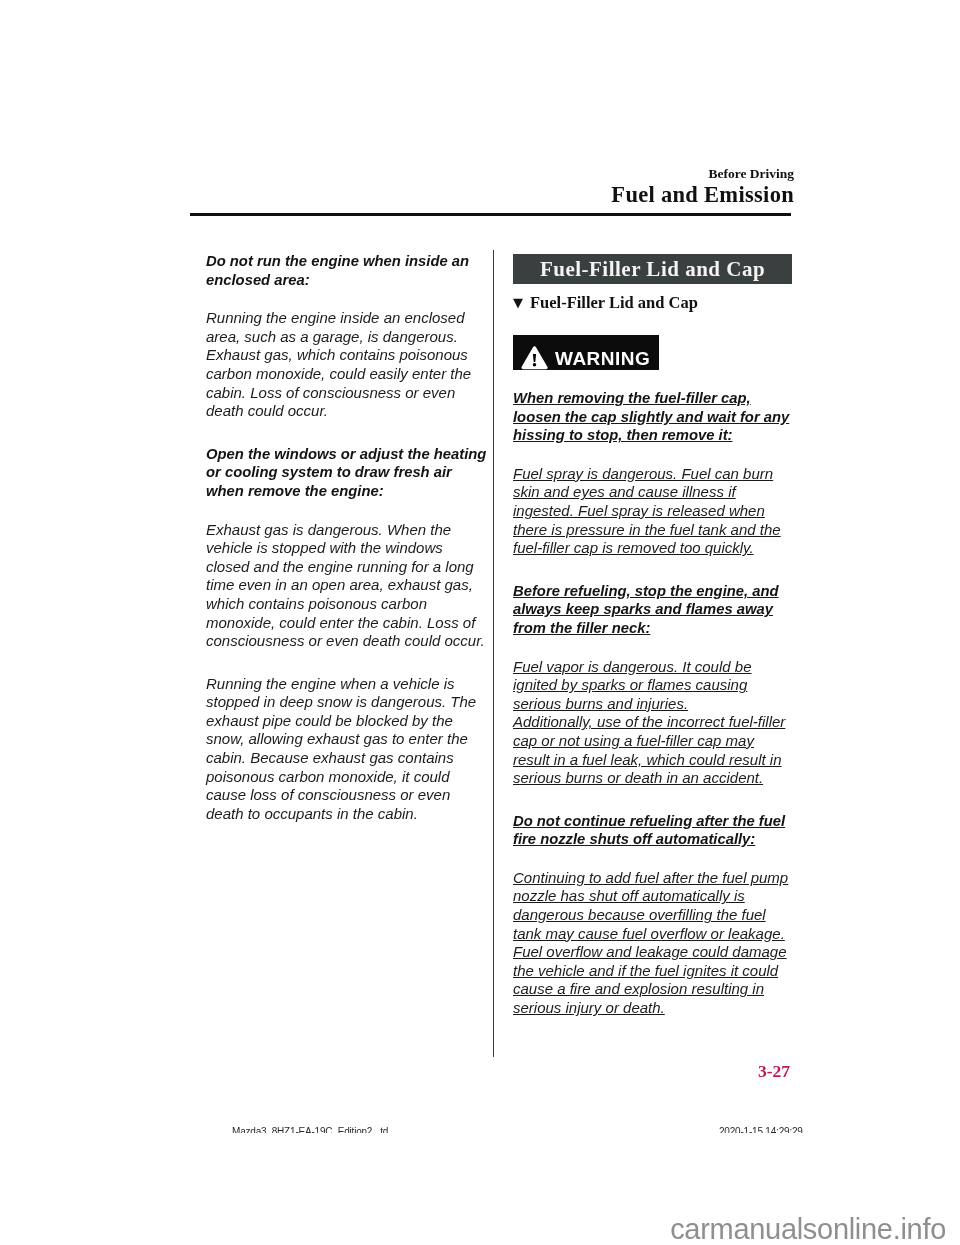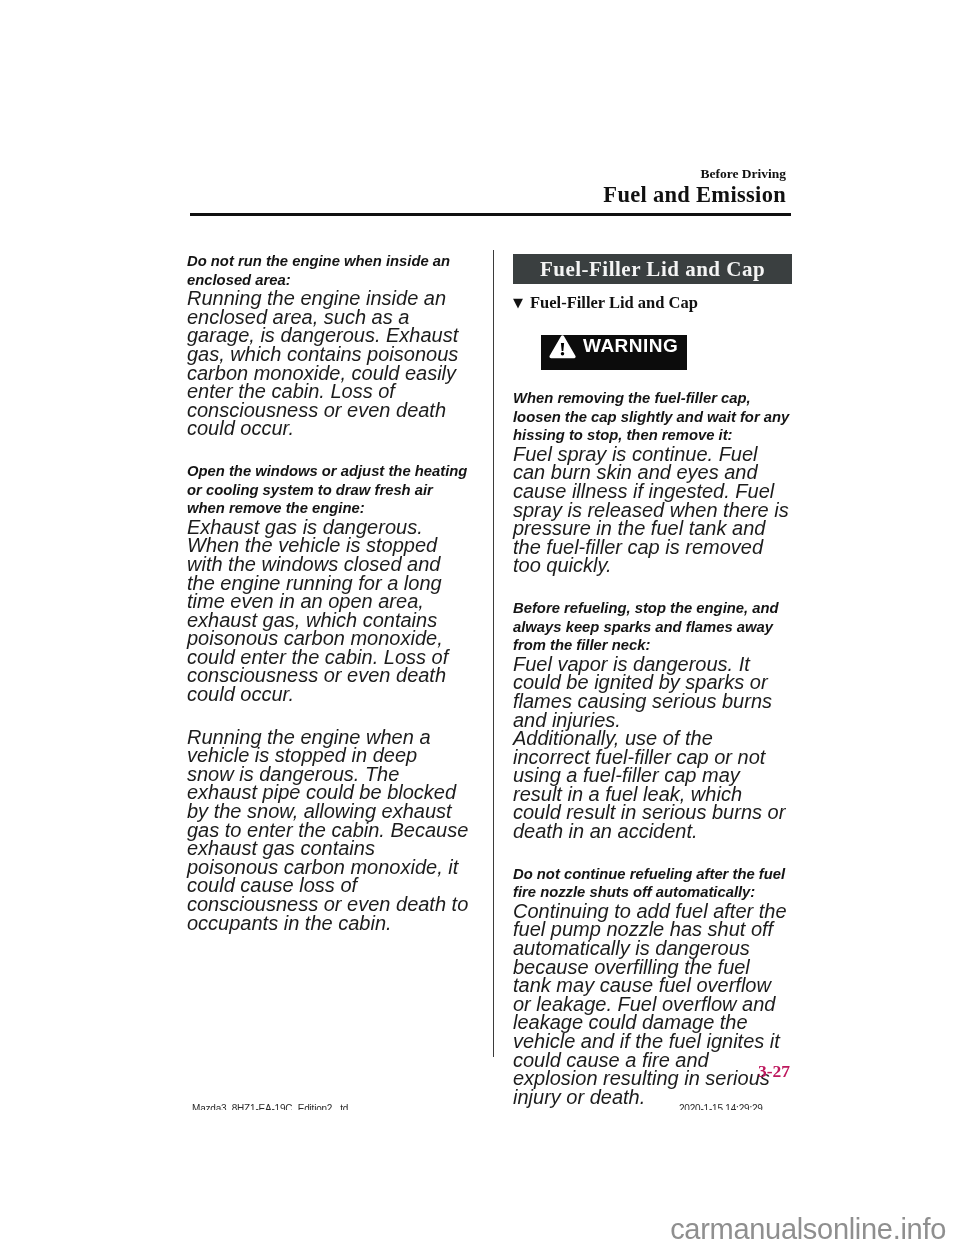--- a/index.html
+++ b/index.html
@@ -7,79 +7,81 @@
     position: relative;
     width: 960px;
     height: 1245px;
     background: #ffffff;
     overflow: hidden;
     font-family: "Liberation Serif", serif;
     color: #1a1a1a;
   }
 
   
-  .header { position: absolute; top: 166px; right: 174px; text-align: right; }
+  .header { position: absolute; top: 166px; right: 166px; text-align: right; }
   .eyebrow { font-size: 13.5px; font-weight: bold; color: #111; line-height: 16px; }
   .title   { font-size: 22.5px; font-weight: bold; color: #111; line-height: 26px; letter-spacing: 0.3px; text-align: center; }
   .rule    { position: absolute; left: 190px; top: 213px; width: 601px; height: 3px; background: #101010; }
 
   
   .col { position: absolute; font-family: "Liberation Sans", sans-serif; }
-  .col-left  { left: 187px; top: 252px; width: 282px; }
+  .col-left  { left: 206px; top: 252px; width: 282px; }
   .col-right { left: 513px; top: 254px; width: 279px; }
   .divider   { position: absolute; left: 493px; top: 250px; width: 1px; height: 807px; background: #3b3b3b; }
 
   .para + .para { margin-top: 24px; }
   .para-heading {
     font-style: italic; font-weight: bold;
     font-size: 14.8px; line-height: 18.6px; color: #141414;
   }
   .para-body {
     font-style: italic;
-    font-size: 20px; line-height: 18.6px; color: #1c1c1c;
+    font-size: 15px; line-height: 18.6px; color: #1c1c1c;
     white-space: pre-line;
+    margin-top: 20px;
   }
 
   
   .section-bar {
     height: 30px; line-height: 30px;
     background: var(--section-bar-bg, #3a3f40);
     color: #f4f4f4; text-align: center;
     font-family: "Liberation Serif", serif;
     font-weight: bold; font-size: 21px; letter-spacing: 0.5px;
   }
   .subsection {
     margin-top: 8px; height: 21px;
     font-family: "Liberation Serif", serif;
     font-weight: bold; font-size: 16.5px; color: #111;
     display: flex; align-items: center;
   }
   .tri { font-size: 13px; margin-right: 7px; line-height: 1; font-family: "DejaVu Sans", sans-serif; }
   .warning-box {
     margin-top: 22px; width: 146px; height: 35px;
     background: var(--warning-bg, #0c0c0c);
-    display: flex; align-items: flex-start;
-    padding-left: 8px; box-sizing: border-box; margin-left: 28px;
+    display: flex; align-items: flex-end;
+    padding-left: 8px; box-sizing: border-box;
   }
   .warning-box svg { display: block; }
   .warning-text {
     color: #ffffff; font-family: "Liberation Sans", sans-serif;
     font-weight: bold; font-size: 19px; letter-spacing: 0.5px; margin-left: 7px;
   }
-  .right-paras { margin-top: 19px; }
+  .right-paras { margin-top: 19px; text-decoration: underline; }
 
   
   .page-number {
     position: absolute; top: 1061px; right: 170px;
     font-family: "Liberation Serif", serif; font-weight: bold; font-size: 17.5px; color: #be185d;
   }
   .footer-clip {
-    position: absolute; top: 1103px; height: 7px; overflow: hidden;
+    position: absolute; top: 1126px; height: 7px; overflow: hidden;
     font-family: "Liberation Sans", sans-serif; font-size: 10px; color: #2a2a2a;
     letter-spacing: -0.2px;
+    margin-left: 40px;
   }
   .footer-left  { left: 192px; width: 260px; }
   .footer-right { left: 679px; width: 130px; }
 
   .watermark {
     position: absolute; top: 1213px; right: 14px;
     font-family: "Liberation Sans", sans-serif;
     font-size: 29px; letter-spacing: -0.3px;
     color: var(--watermark, #8f8f8f);
     white-space: nowrap;
@@ -126,21 +128,21 @@
         <path d="M50 7 L93 81 L7 81 Z" fill="#ffffff" stroke="#ffffff" stroke-width="12" stroke-linejoin="round"></path>
         <path d="M44 30 L56 30 L53 60 L47 60 Z" fill="#000000"></path>
         <circle cx="50" cy="70" r="6.5" fill="#000000"></circle>
       </svg>
       <span class="warning-text">WARNING</span>
     </div>
 
     <div class="right-paras">
       <div class="para">
         <div class="para-heading">When removing the fuel-filler cap, loosen the cap slightly and wait for any hissing to stop, then remove it:</div>
-        <div class="para-body">Fuel spray is continue. Fuel can burn skin and eyes and cause illness if ingested. Fuel spray is released when there is pressure in the fuel tank and the fuel-filler cap is removed too quickly.</div>
+        <div class="para-body">Fuel spray is dangerous. Fuel can burn skin and eyes and cause illness if ingested. Fuel spray is released when there is pressure in the fuel tank and the fuel-filler cap is removed too quickly.</div>
       </div>
       <div class="para">
         <div class="para-heading">Before refueling, stop the engine, and always keep sparks and flames away from the filler neck:</div>
         <div class="para-body">Fuel vapor is dangerous. It could be ignited by sparks or flames causing serious burns and injuries.
 Additionally, use of the incorrect fuel-filler cap or not using a fuel-filler cap may result in a fuel leak, which could result in serious burns or death in an accident.</div>
       </div>
       <div class="para">
         <div class="para-heading">Do not continue refueling after the fuel fire nozzle shuts off automatically:</div>
         <div class="para-body">Continuing to add fuel after the fuel pump nozzle has shut off automatically is dangerous because overfilling the fuel tank may cause fuel overflow or leakage. Fuel overflow and leakage could damage the vehicle and if the fuel ignites it could cause a fire and explosion resulting in serious injury or death.</div>
       </div>

